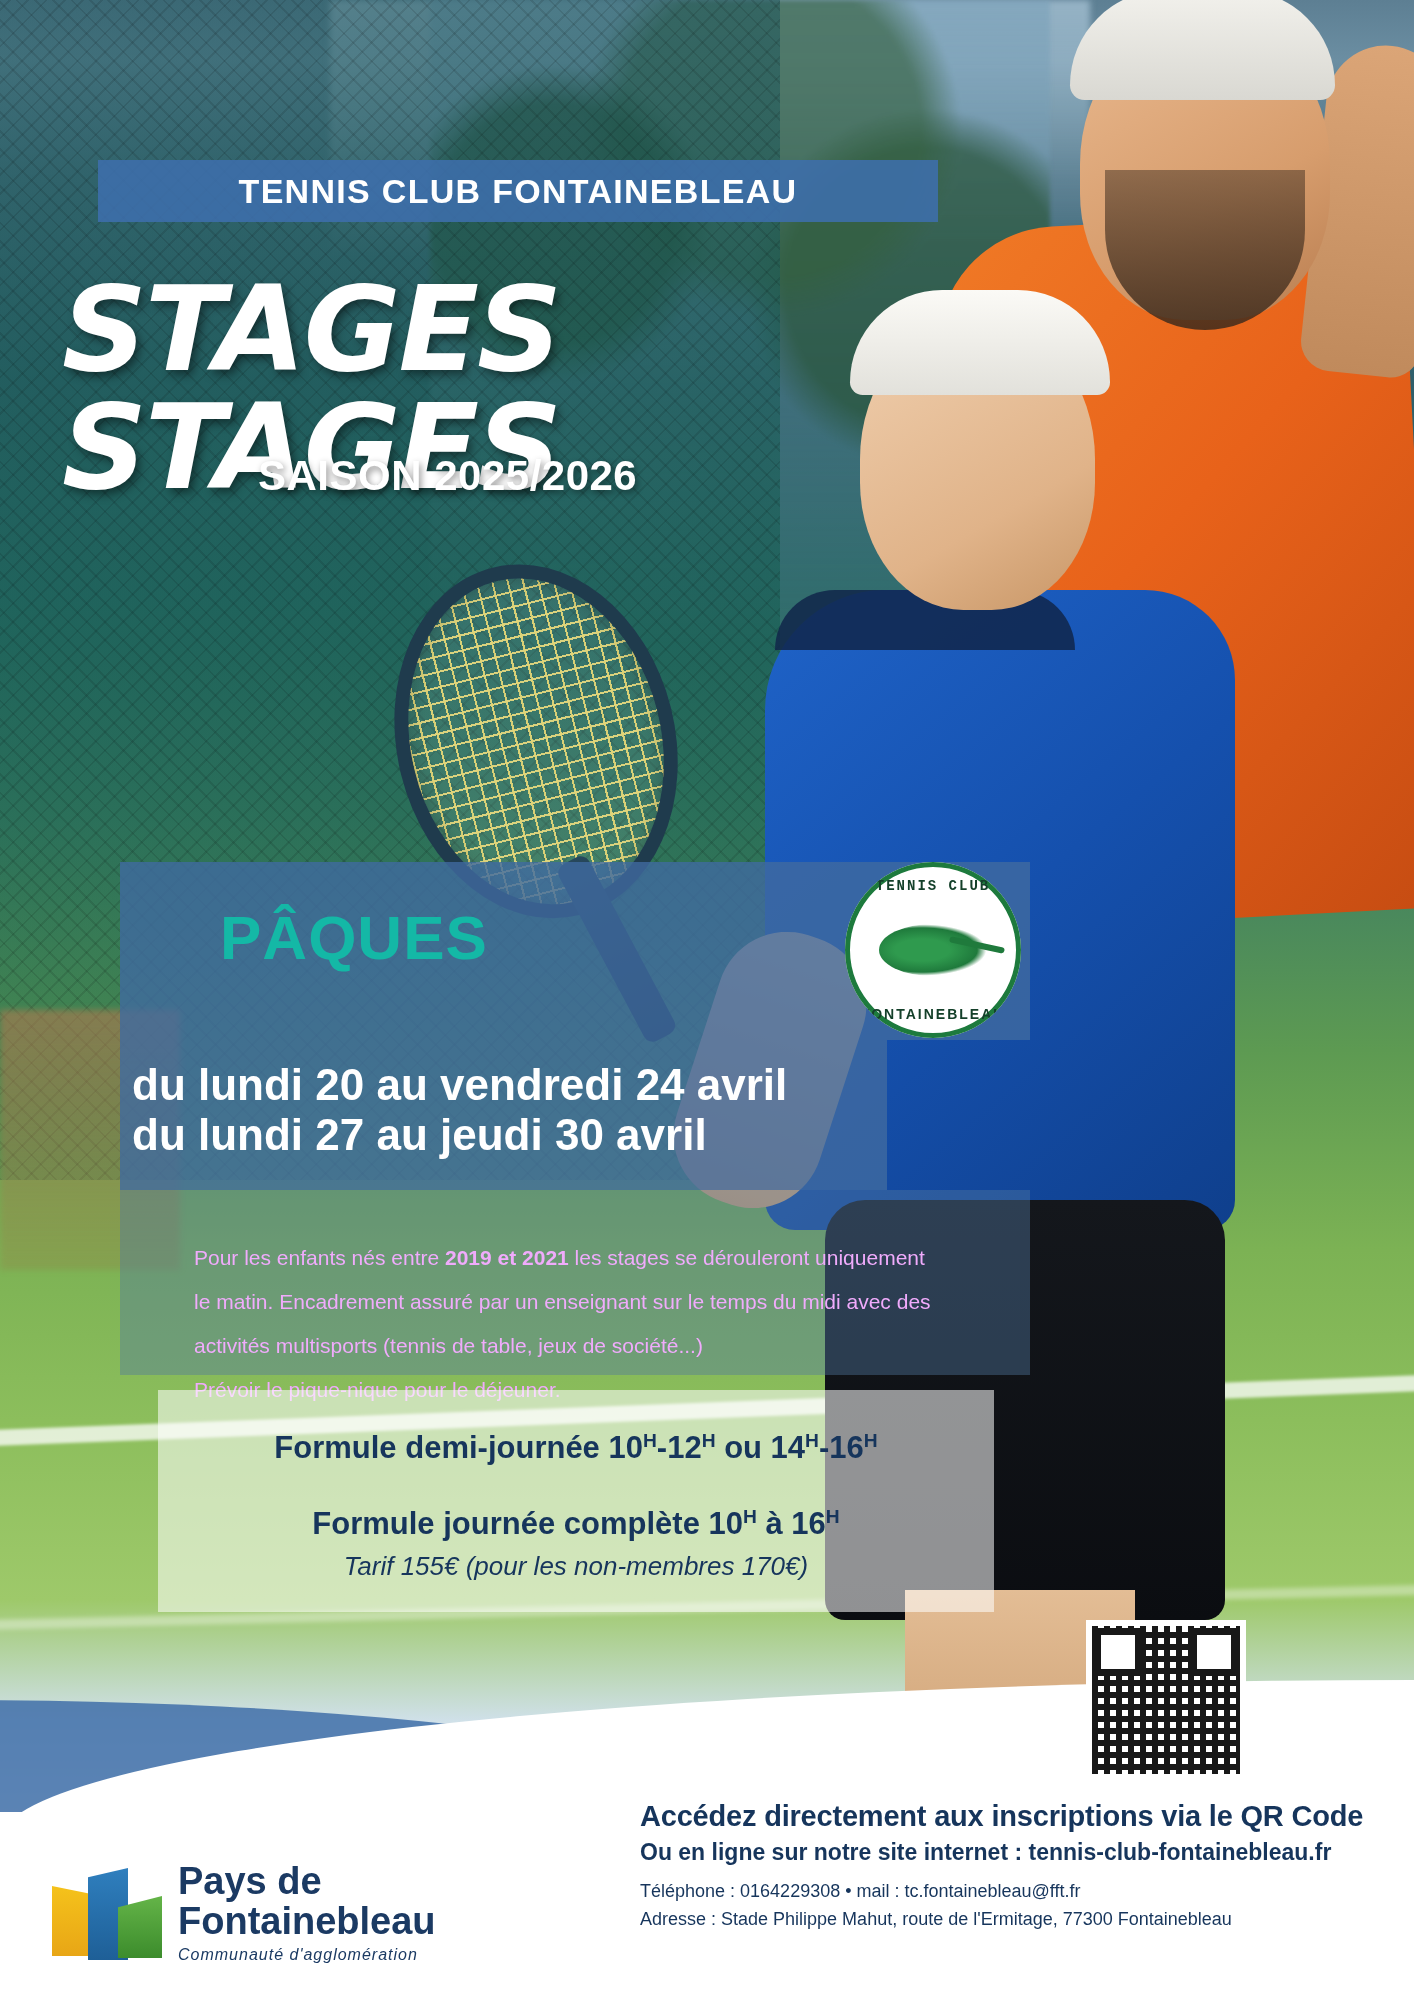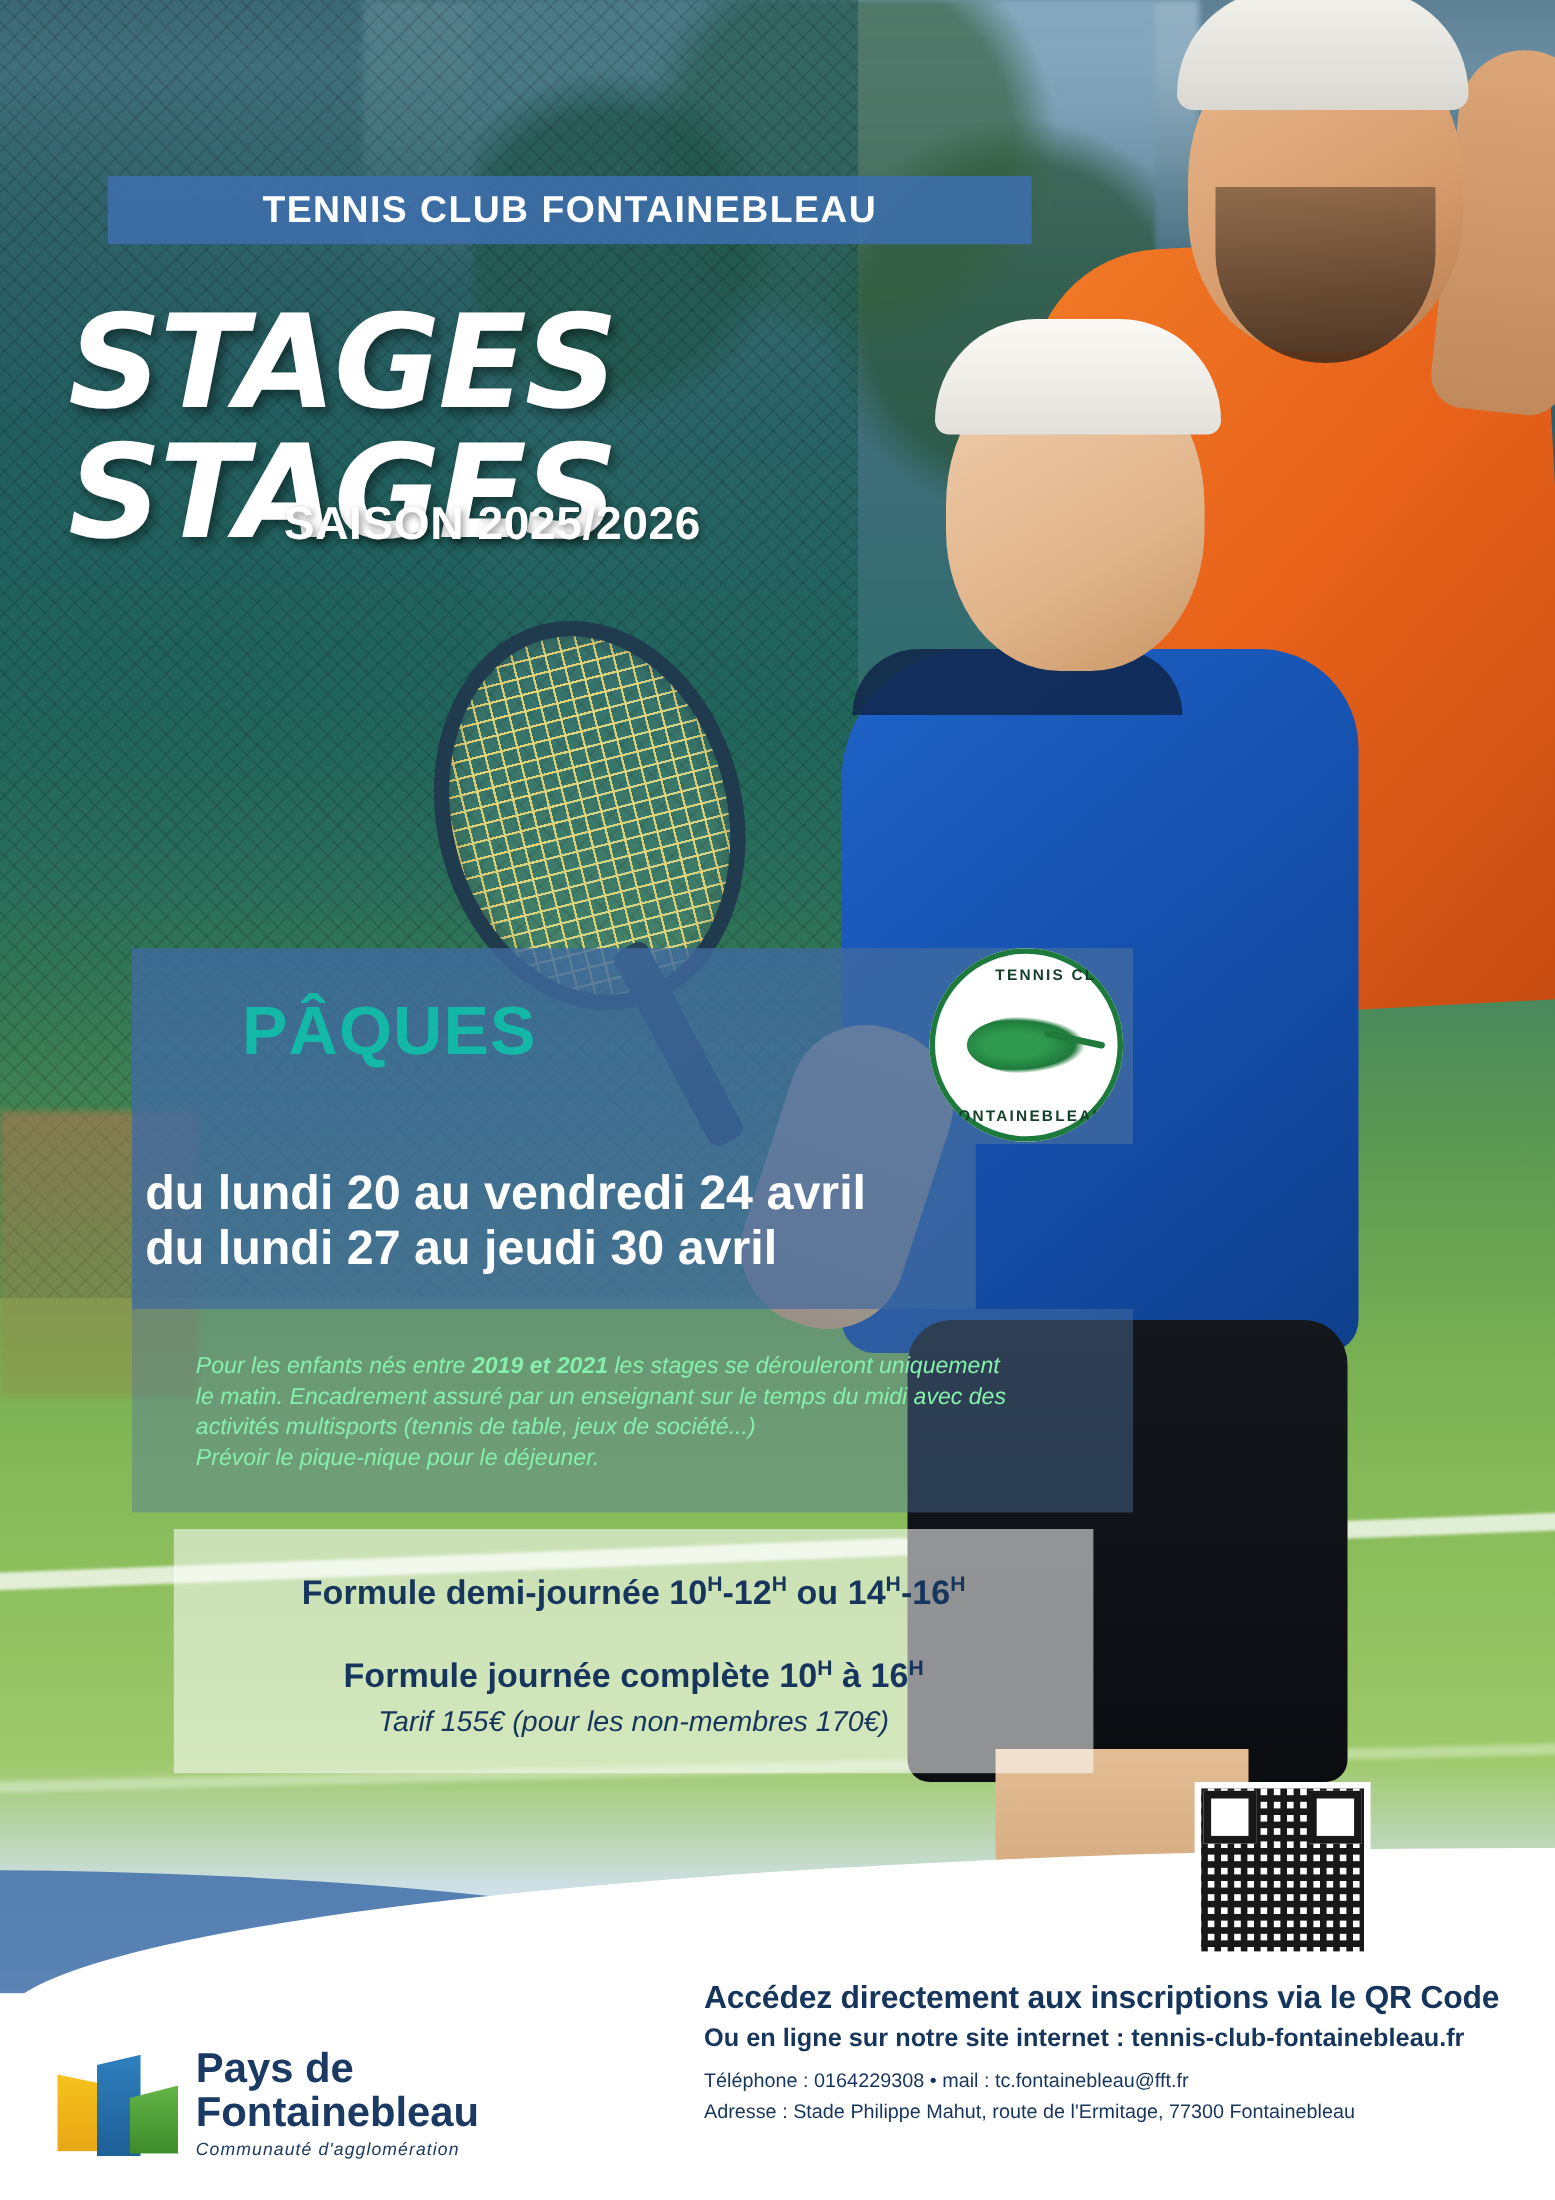--- a/index.html
+++ b/index.html
@@ -277,24 +277,23 @@
   }
   .panel-dates .line:first-child { padding-top: 20px; }
 
   .panel-note {
     position: absolute;
     left: 120px; top: 1190px;
     width: 910px; height: 185px;
     background: rgba(80,118,160,0.42);
   }
   .panel-note p {
-    margin: 0;
-    color: #86efac;
+    margin: 16px;
+    color: #f0abfc;
     font-size: 21px;
-    font-style: italic;
     line-height: 1.33;
   }
   .panel-note .inner {
     padding: 38px 26px 0 58px;
   }
   .panel-note .bold-years { font-weight: bold; }
 
   .panel-tarifs {
     position: absolute;
     left: 158px; top: 1390px;
@@ -329,21 +328,22 @@
     position: absolute;
     inset: 0;
     font-size: 14px;
     font-weight: bold;
     color: #14402a;
     letter-spacing: 2px;
   }
   .club-logo .top-text {
     position: absolute;
     top: 16px; left: 0; right: 0;
-    text-align: right;
+    text-align: center;
+    font-family: Liberation Mono, monospace;
   }
   .club-logo .bottom-text {
     position: absolute;
     bottom: 16px; left: 0; right: 0;
     text-align: center;
   }
   .club-logo .lizard {
     position: absolute;
     left: 34px; top: 62px;
     width: 108px; height: 52px;

